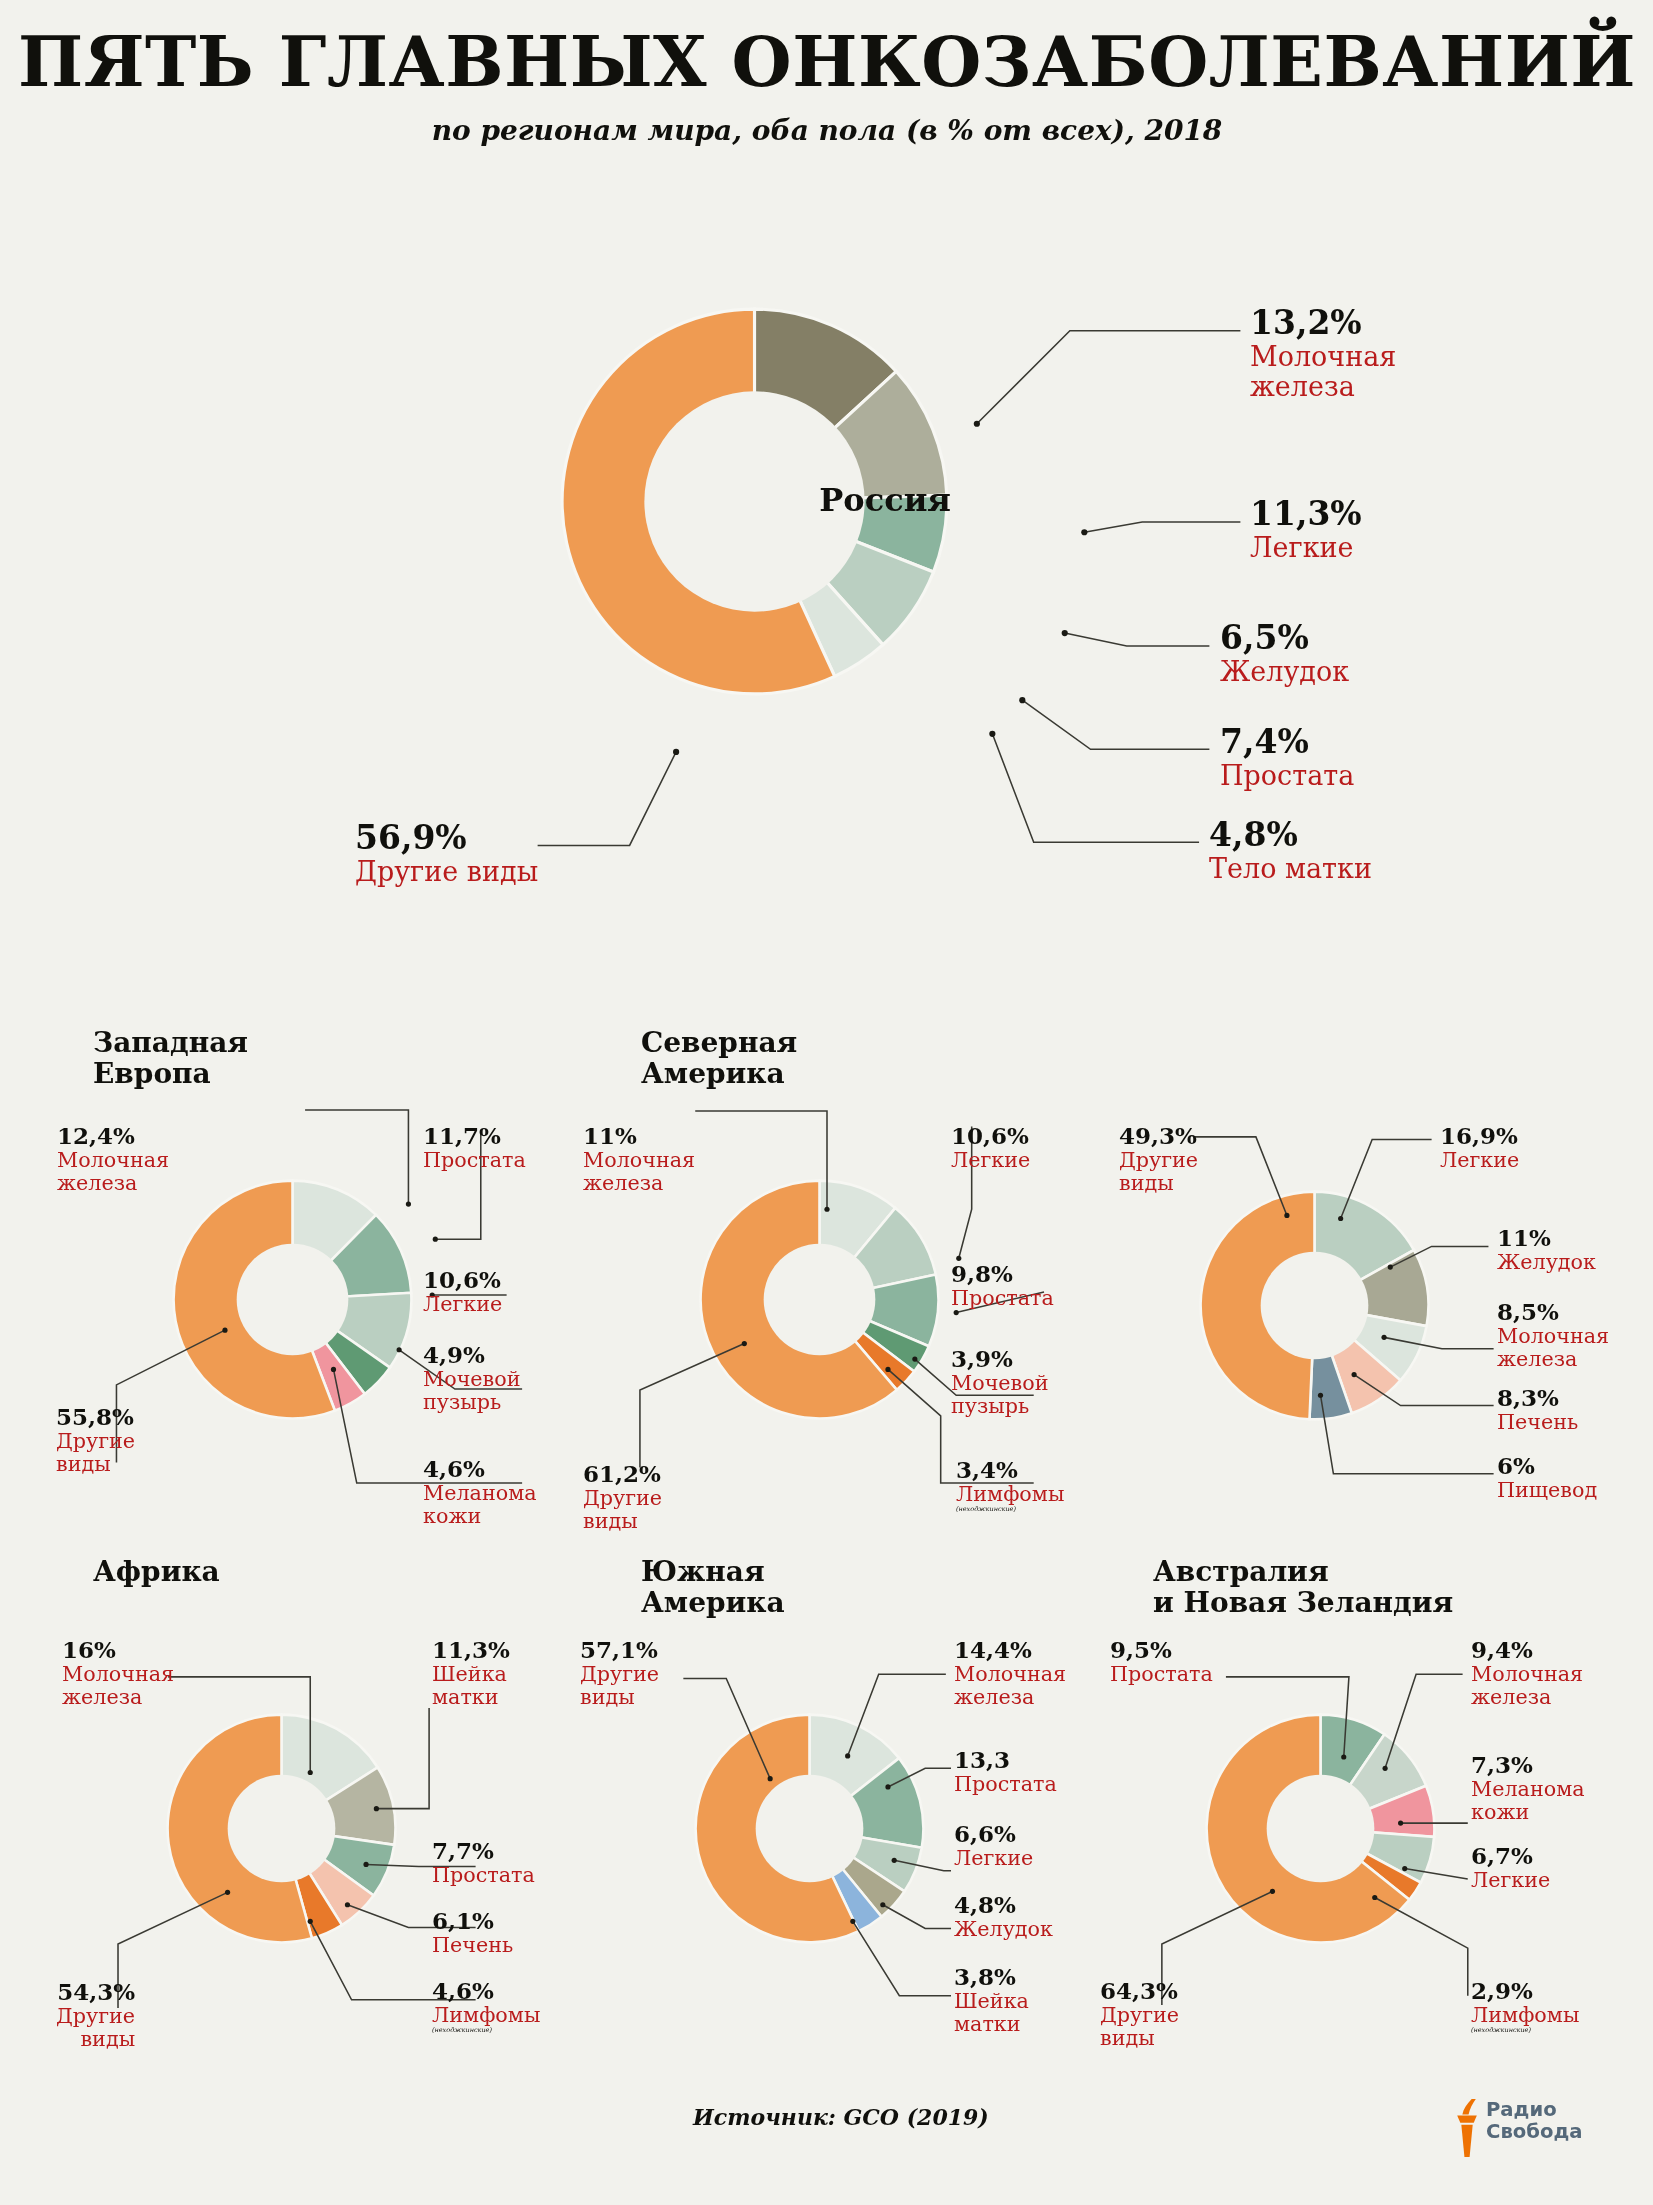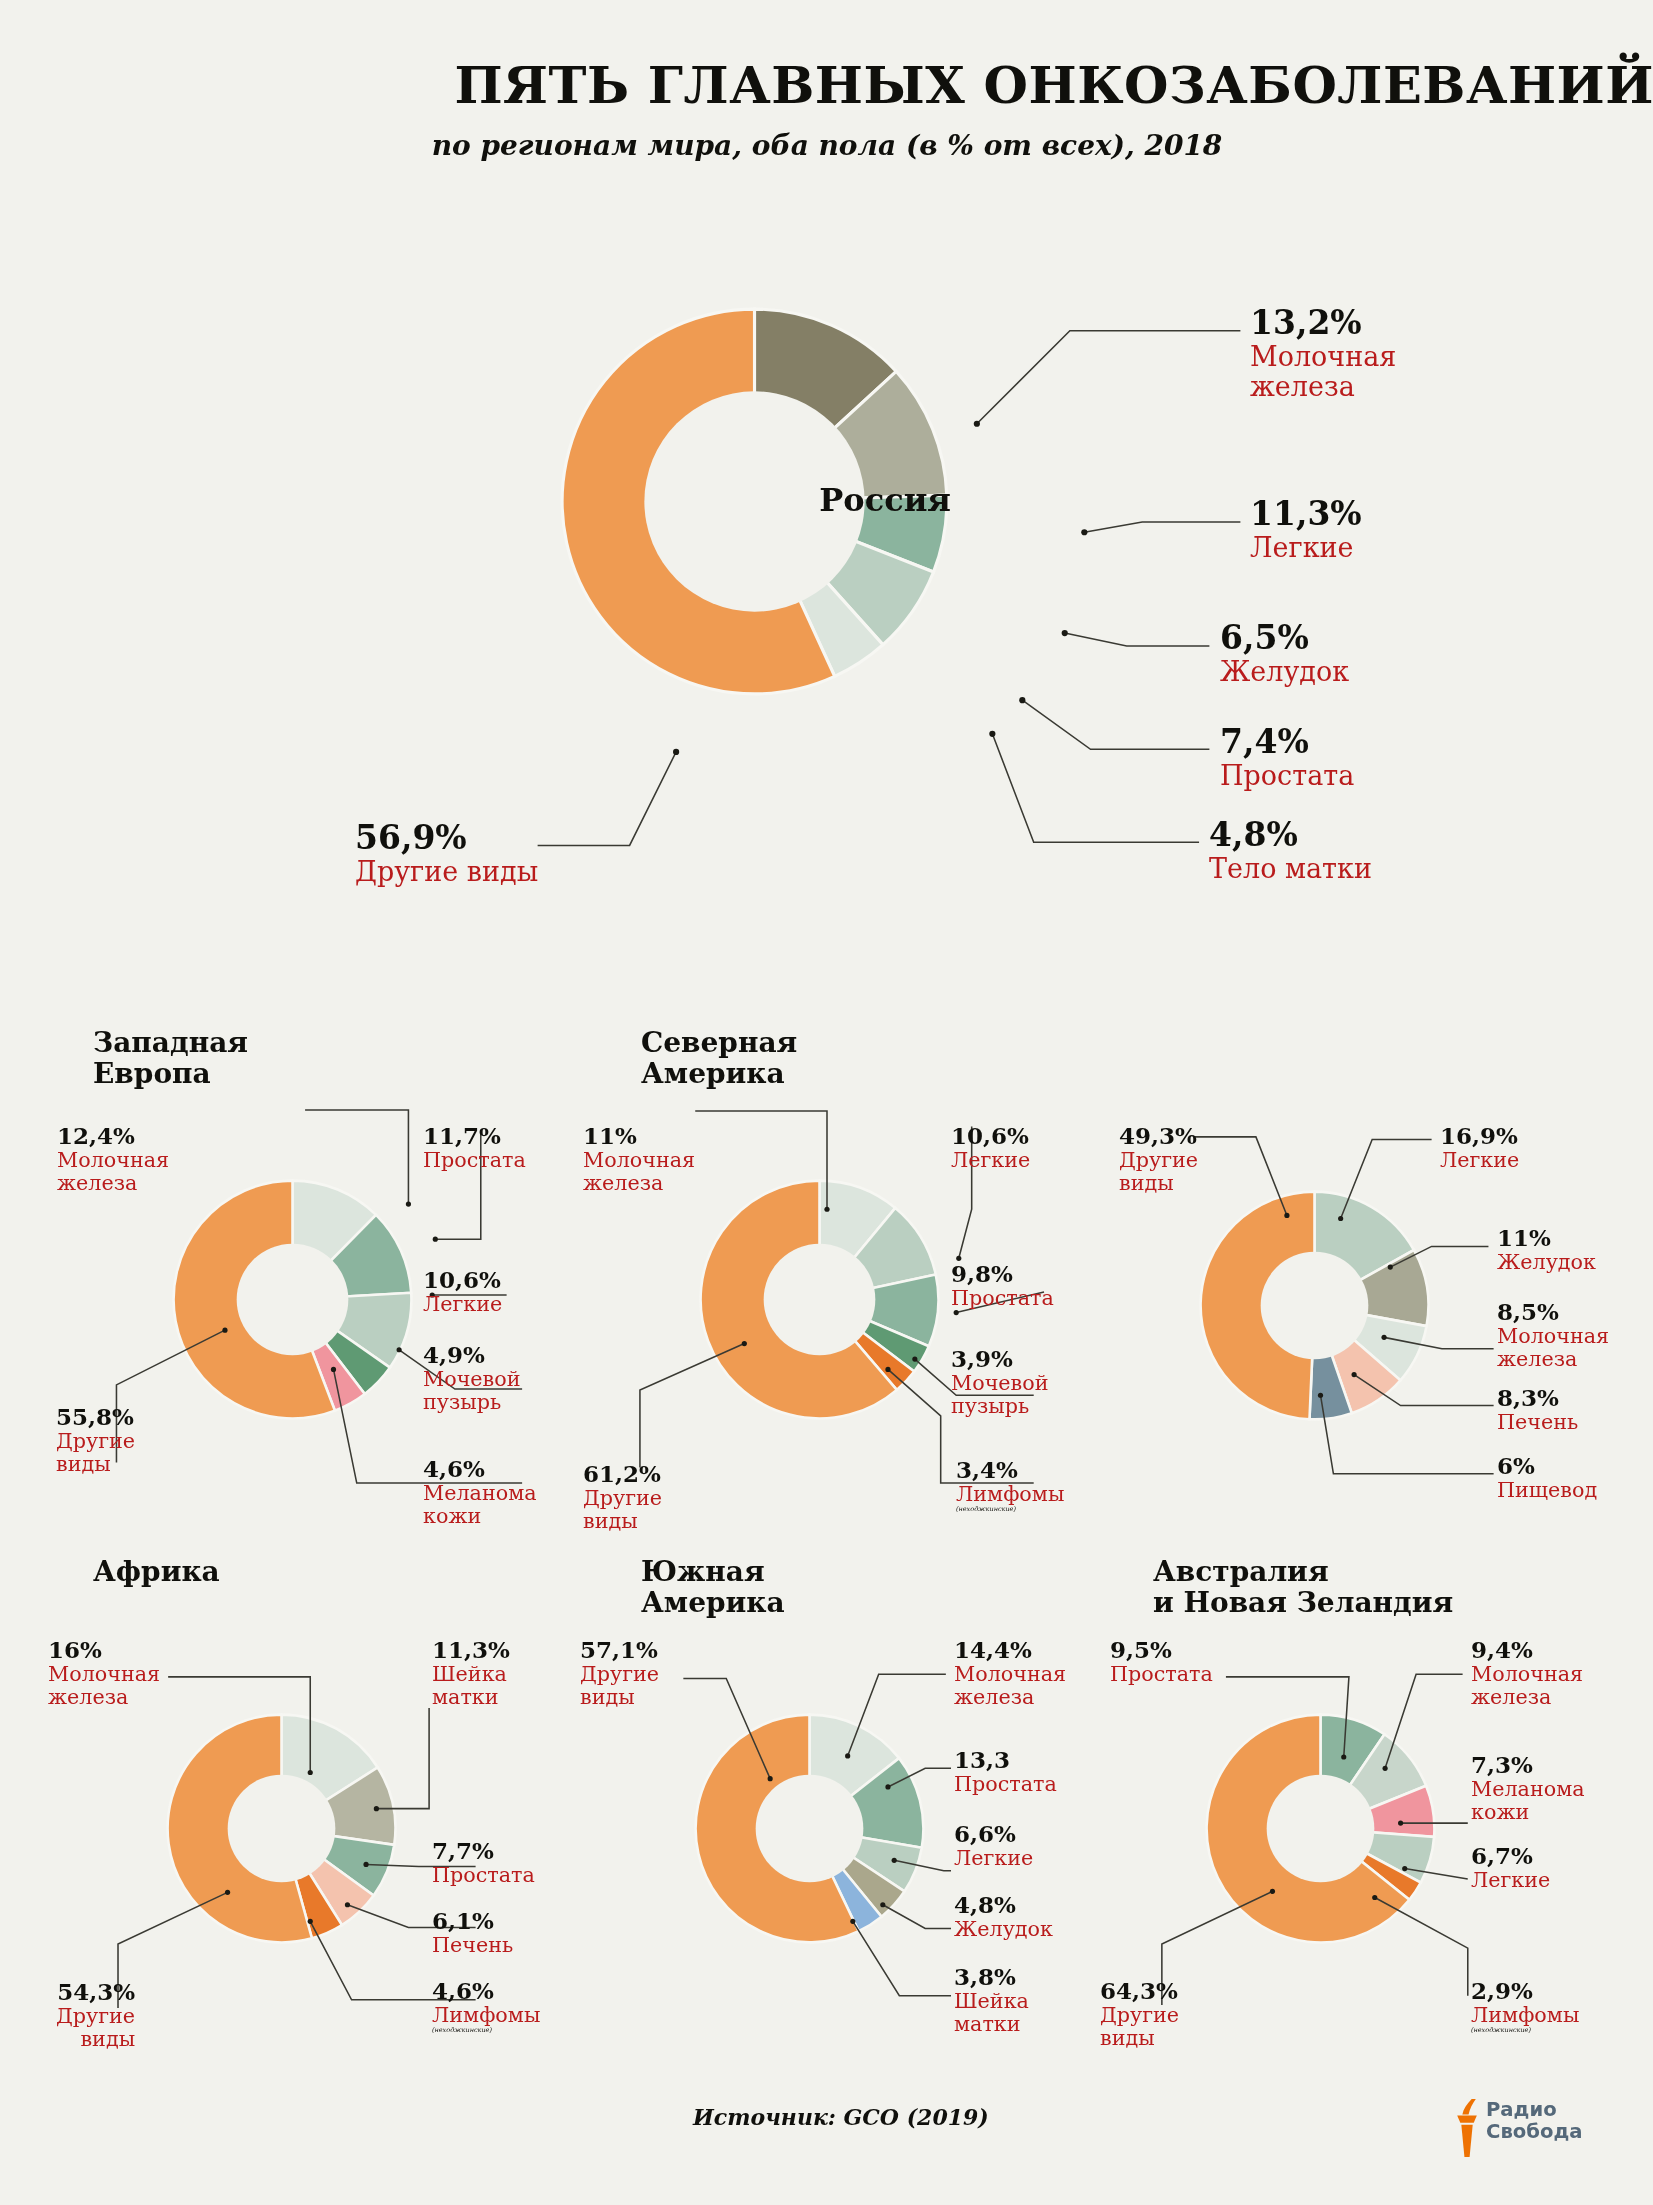--- a/index.html
+++ b/index.html
@@ -11,26 +11,25 @@
     position:relative;
     overflow:hidden;
   }
   .page{position:absolute;inset:0;}
 
   
   .hdr{position:absolute;top:0;left:0;width:1654px;text-align:center;}
   .title{
     font-family:"DejaVu Serif", serif;
     font-weight:700;
-    font-size:51px;
+    font-size:69px;
     letter-spacing:0.5px;
-    margin-top:60px;
+    margin-top:27px;
     line-height:1;
     color:#10100c;
-    text-align:right;
   }
   .subtitle{
     font-family:"DejaVu Serif", serif;
     font-style:italic;
     font-weight:700;
     font-size:28px;
     margin-top:17.6px;
     color:#10100c;
   }
 
@@ -330,21 +329,21 @@
     <circle cx="728" cy="3500" r="5" fill="#1a1a14"></circle>
     <polyline points="708,3608 810,3612 920,3612" fill="none" stroke="#3a3a33" stroke-width="3"></polyline>
     <circle cx="708" cy="3608" r="5" fill="#1a1a14"></circle>
     <polyline points="672,3686 790,3730 920,3730" fill="none" stroke="#3a3a33" stroke-width="3"></polyline>
     <circle cx="672" cy="3686" r="5" fill="#1a1a14"></circle>
     <polyline points="600,3718 680,3870 920,3870" fill="none" stroke="#3a3a33" stroke-width="3"></polyline>
     <circle cx="600" cy="3718" r="5" fill="#1a1a14"></circle>
     <polyline points="440,3662 228,3762 228,3886" fill="none" stroke="#3a3a33" stroke-width="3"></polyline>
     <circle cx="440" cy="3662" r="5" fill="#1a1a14"></circle>
   </svg>
-  <div class="lab sm l" style="left:48px;top:1637px;">
+  <div class="lab sm l" style="left:62px;top:1637px;">
     <span class="pct">16%</span>
     <span class="nm">Молочная<br>железа</span>
   </div>
   <div class="lab sm r" style="left:432px;top:1637px;">
     <span class="pct">11,3%</span>
     <span class="nm">Шейка<br>матки</span>
   </div>
   <div class="lab sm r" style="left:432px;top:1838px;">
     <span class="pct">7,7%</span>
     <span class="nm">Простата</span>

